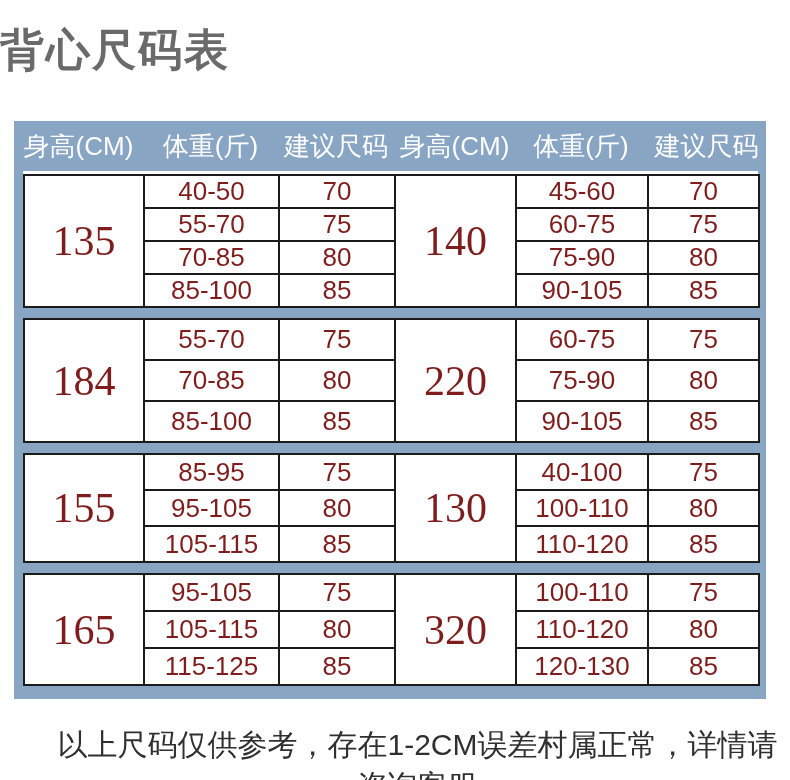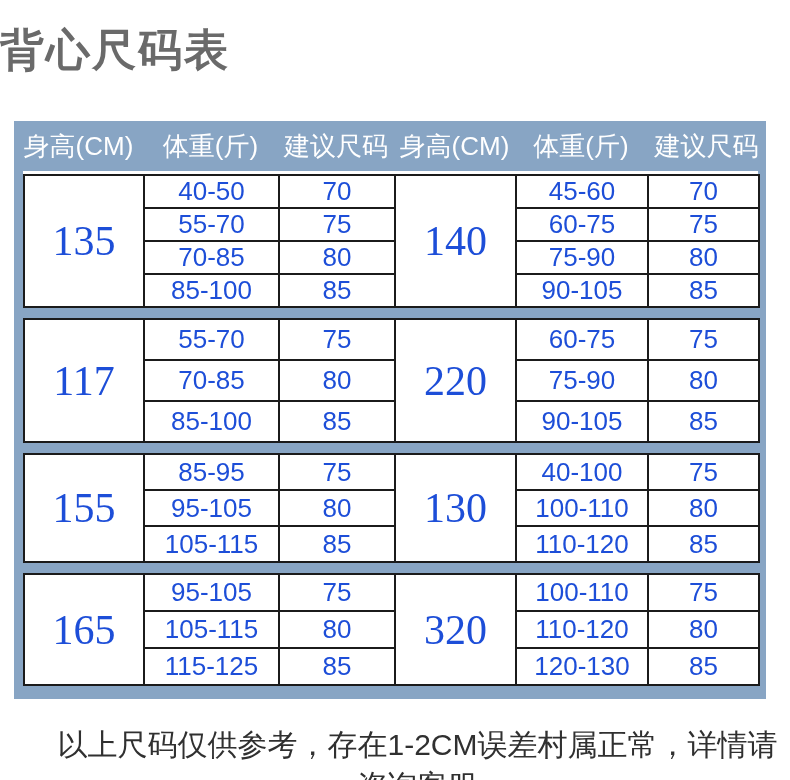--- a/index.html
+++ b/index.html
@@ -43,21 +43,21 @@
     border-collapse:collapse;
     table-layout:fixed;
     width:735px;
     background:#ffffff;
   }
   table.band td{
     border:2px solid #1b1b1b;
     text-align:center;
     vertical-align:middle;
     padding:0;
-    color:#1d4ed8;
+    color:#7f1d1d;
     font-size:26px;
   }
   table.band td.h{font-size:42px;font-family:Liberation Serif, serif;}
   .c1{width:120px}.c2{width:135px}.c3{width:116px}
   .c4{width:121px}.c5{width:132px}.c6{width:111px}
   .b0 td{height:29px;}
   .b1 td{height:39px;}
   .b2 td{height:34px;}
   .b3 td{height:35px;}
   .footer{
@@ -131,21 +131,21 @@
       <colgroup>
           <col class="c1">
           <col class="c2">
           <col class="c3">
           <col class="c4">
           <col class="c5">
           <col class="c6">
         </colgroup>
       <tbody>
           <tr>
-        <td class="h" rowspan="3">117</td>
+        <td class="h" rowspan="3">184</td>
         <td>55-70</td>
         <td>75</td>
         <td class="h" rowspan="3">220</td>
         <td>60-75</td>
         <td>75</td>
       </tr>
       <tr>
         <td>70-85</td>
         <td>80</td>
         <td>75-90</td>

